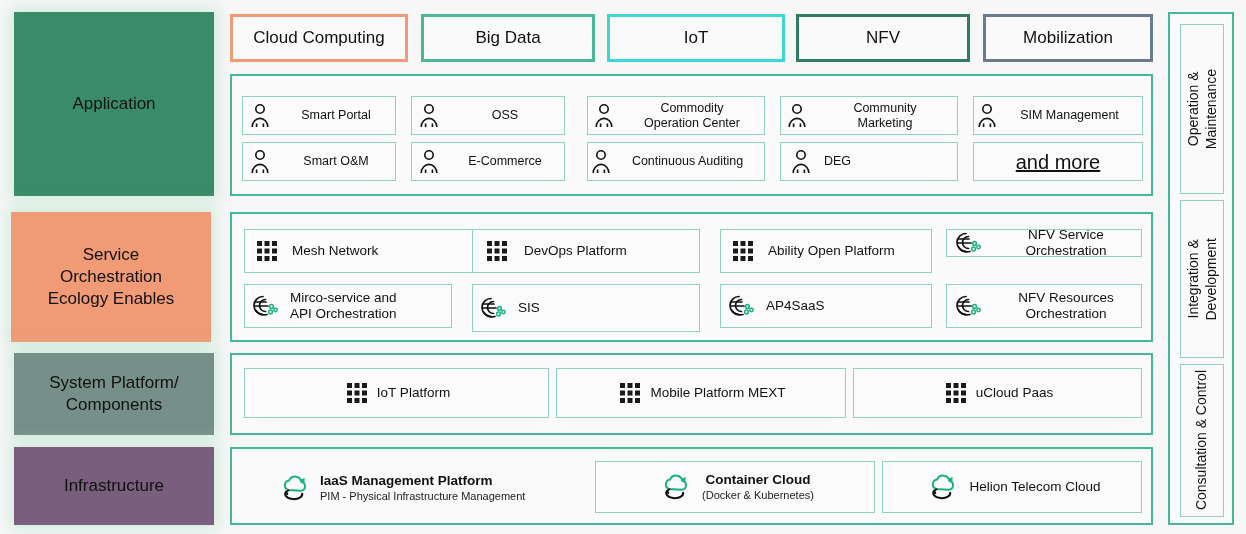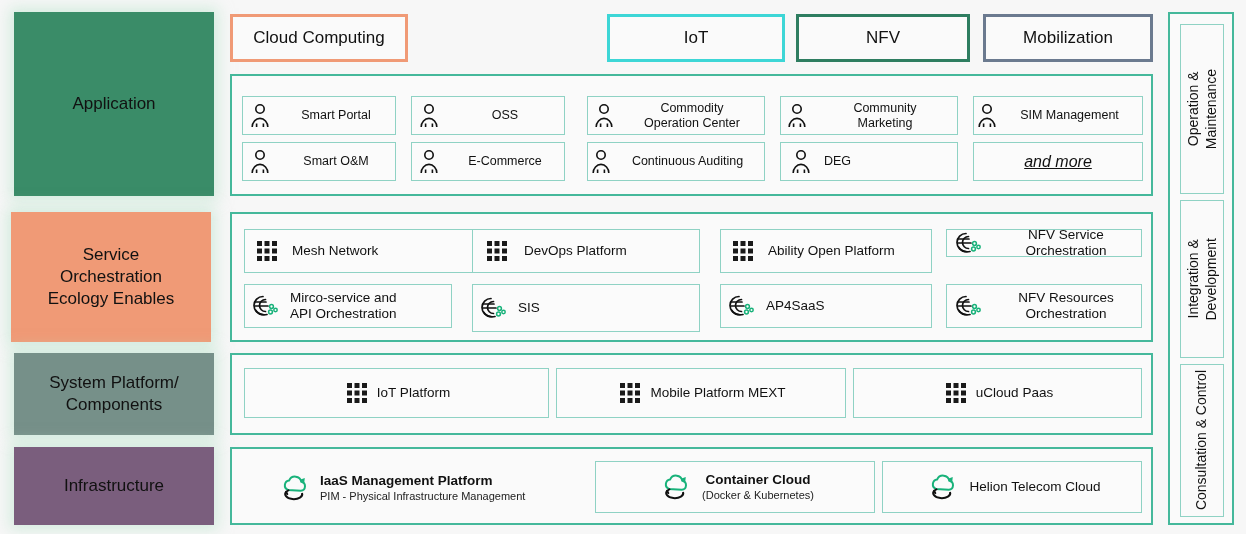--- a/index.html
+++ b/index.html
@@ -50,21 +50,21 @@
     display:flex;align-items:center;
     font-size:12.5px;
     color:#111;
   }
   .cell .ic{flex:0 0 auto;display:flex;align-items:center;justify-content:center;}
   .cell .lbl{
     flex:1 1 auto;text-align:center;line-height:1.2;
     padding:0 3px;
   }
   .cell.tight .lbl{text-align:center;padding-left:0;}
-  .cell .lbl.em{font-style:italic;text-decoration:underline;font-size:16px;}
+  .cell .lbl.em{text-decoration:underline;font-size:20px;}
 
   .cell.big{font-size:13.5px;}
   .cell.infra .lbl{text-align:left;}
   .infra-title{font-weight:bold;font-size:13.5px;display:block;}
   .infra-sub{font-size:11px;display:block;color:#222;}
   .infra-c .lbl{text-align:center;}
 
   
   #side-outer{
     position:absolute;
@@ -108,20 +108,23 @@
     <span style="white-space:pre-line;">System Platform/
 Components</span>
   </div>
 
   <div class="layer-label" style="left:14px;top:447px;width:200px;height:78px;background:#7a5e7d;">
     <span>Infrastructure</span>
   </div>
 
   <div class="tag" style="left:230px;top:14px;width:178px;height:48px;border-color:#f09a76;">
     <span>Cloud Computing</span>
+  </div>
+  <div class="tag" style="left:421px;top:14px;width:174px;height:48px;border-color:#4bb89a;">
+    <span>Big Data</span>
   </div>
   <div class="tag" style="left:607px;top:14px;width:178px;height:48px;border-color:#3dd6d6;">
     <span>IoT</span>
   </div>
   <div class="tag" style="left:796px;top:14px;width:174px;height:48px;border-color:#2e7d60;">
     <span>NFV</span>
   </div>
   <div class="tag" style="left:983px;top:14px;width:170px;height:48px;border-color:#6b7a8f;">
     <span>Mobilization</span>
   </div>

